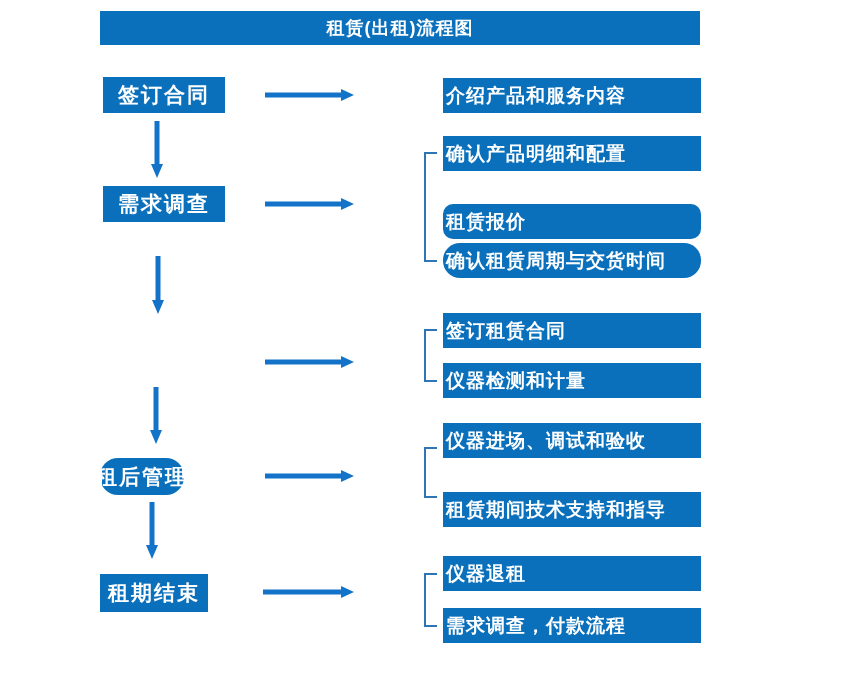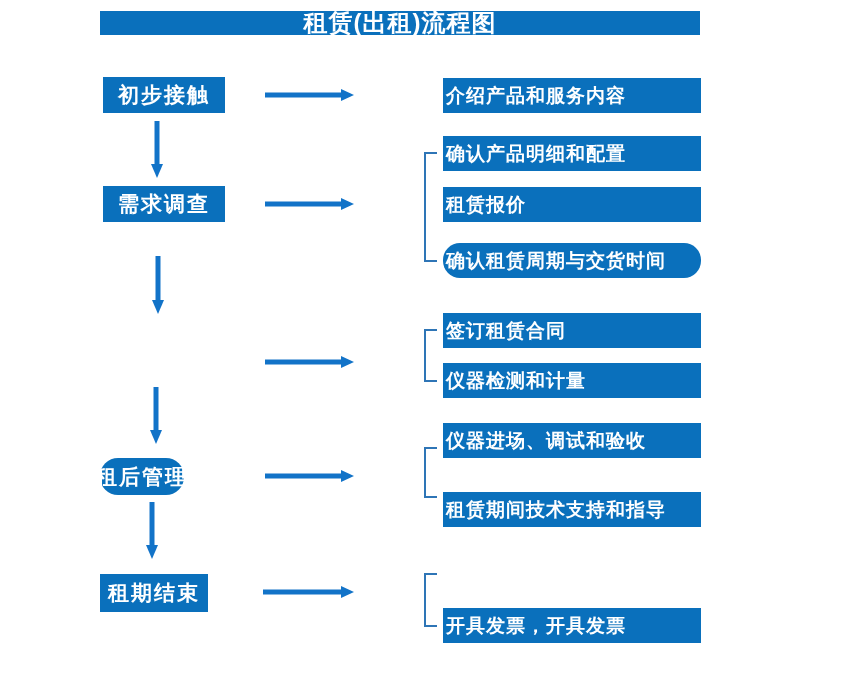--- a/index.html
+++ b/index.html
@@ -30,27 +30,27 @@
     stroke: none;
   }
   .bracket {
     stroke: var(--bracket-blue, #2e75b6);
     stroke-width: 2;
     fill: none;
   }
   .title-bar {
     position: absolute;
     left: 100px; top: 11px;
-    width: 600px; height: 24px;
+    width: 600px; height: 34px;
     background: var(--box-blue, #0a70bc);
     color: var(--text-white, #ffffff);
     display: flex;
     align-items: center;
     justify-content: center;
-    font-size: 24px;
+    font-size: 18px;
     font-weight: bold;
     letter-spacing: 1px;
   }
   .stage-box {
     position: absolute;
     background: var(--box-blue, #0a70bc);
     color: var(--text-white, #ffffff);
     display: flex;
     align-items: center;
     justify-content: center;
@@ -78,21 +78,21 @@
   }
   
   #stage-0 { left: 103px; top: 77px;  width: 122px; height: 36px; }
   #stage-1 { left: 103px; top: 186px; width: 122px; height: 36px; }
   #stage-2 { left: 102px; top: 345px; width: 110px; height: 35px; }
   #stage-3 { left: 100px; top: 458px; width: 84px; height: 37px; border-radius: 18px; }
   #stage-4 { left: 100px; top: 574px; width: 108px; height: 38px; }
   
   #detail-0-0 { top: 78px; }
   #detail-1-0 { top: 136px; }
-  #detail-1-1 { top: 187px; }
+  #detail-1-1 { top: 204px; border-radius: 10px; }
   #detail-1-2 { top: 243px; border-radius: 17px; }
   #detail-2-0 { top: 313px; }
   #detail-2-1 { top: 363px; }
   #detail-3-0 { top: 423px; }
   #detail-3-1 { top: 492px; }
   #detail-4-0 { top: 556px; }
   #detail-4-1 { top: 608px; }
 </style>
 </head>
 <body>
@@ -140,28 +140,29 @@
     </g>
 
     <path class="bracket" d="M437,153 H425 V261 H437"></path>
     <path class="bracket" d="M437,330 H425 V381 H437"></path>
     <path class="bracket" d="M437,448 H425 V497 H437"></path>
     <path class="bracket" d="M437,574 H425 V626 H437"></path>
   </svg>
 
   <div class="title-bar">租赁(出租)流程图</div>
 
-  <div id="stage-0" class="stage-box">初步接触</div>
+  <div id="stage-0" class="stage-box">签订合同</div>
   <div id="stage-1" class="stage-box">需求调查</div>
   <div id="stage-3" class="stage-box">租后管理</div>
   <div id="stage-4" class="stage-box">租期结束</div>
 
   <div id="detail-0-0" class="detail-box">介绍产品和服务内容</div>
   <div id="detail-1-0" class="detail-box">确认产品明细和配置</div>
   <div id="detail-1-1" class="detail-box">租赁报价</div>
   <div id="detail-1-2" class="detail-box">确认租赁周期与交货时间</div>
   <div id="detail-2-1" class="detail-box">仪器检测和计量</div>
   <div id="detail-2-0" class="detail-box">签订租赁合同</div>
   <div id="detail-3-0" class="detail-box">仪器进场、调试和验收</div>
   <div id="detail-3-1" class="detail-box">租赁期间技术支持和指导</div>
-  <div id="detail-4-1" class="detail-box">开具发票，开具发票</div>
+  <div id="detail-4-0" class="detail-box">仪器退租</div>
+  <div id="detail-4-1" class="detail-box">需求调查，付款流程</div>
 
 </div>
 
 </body></html>

